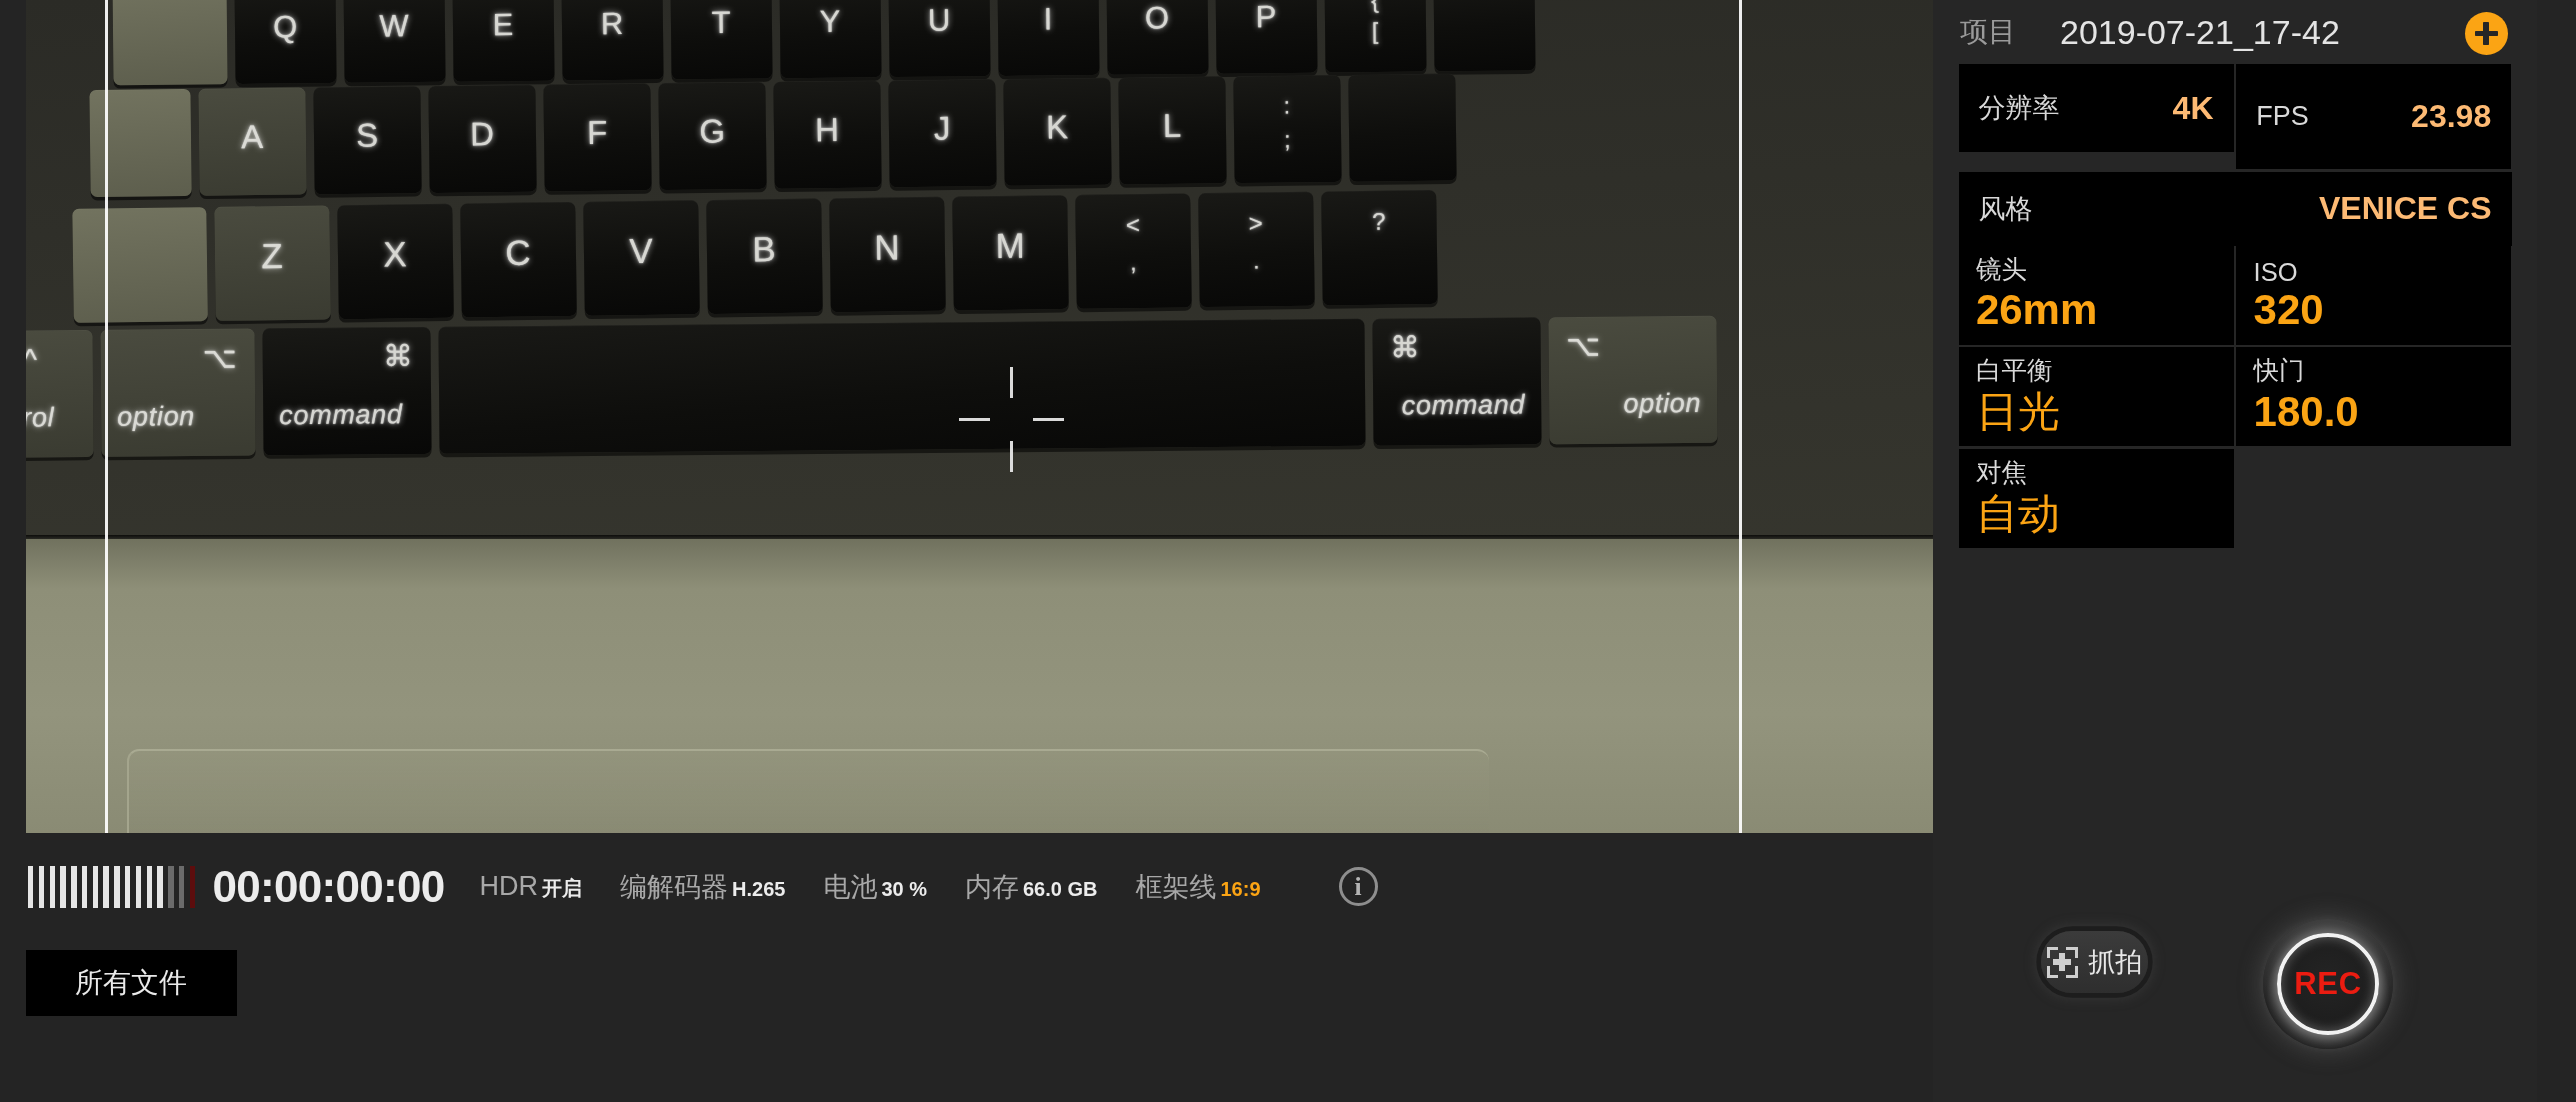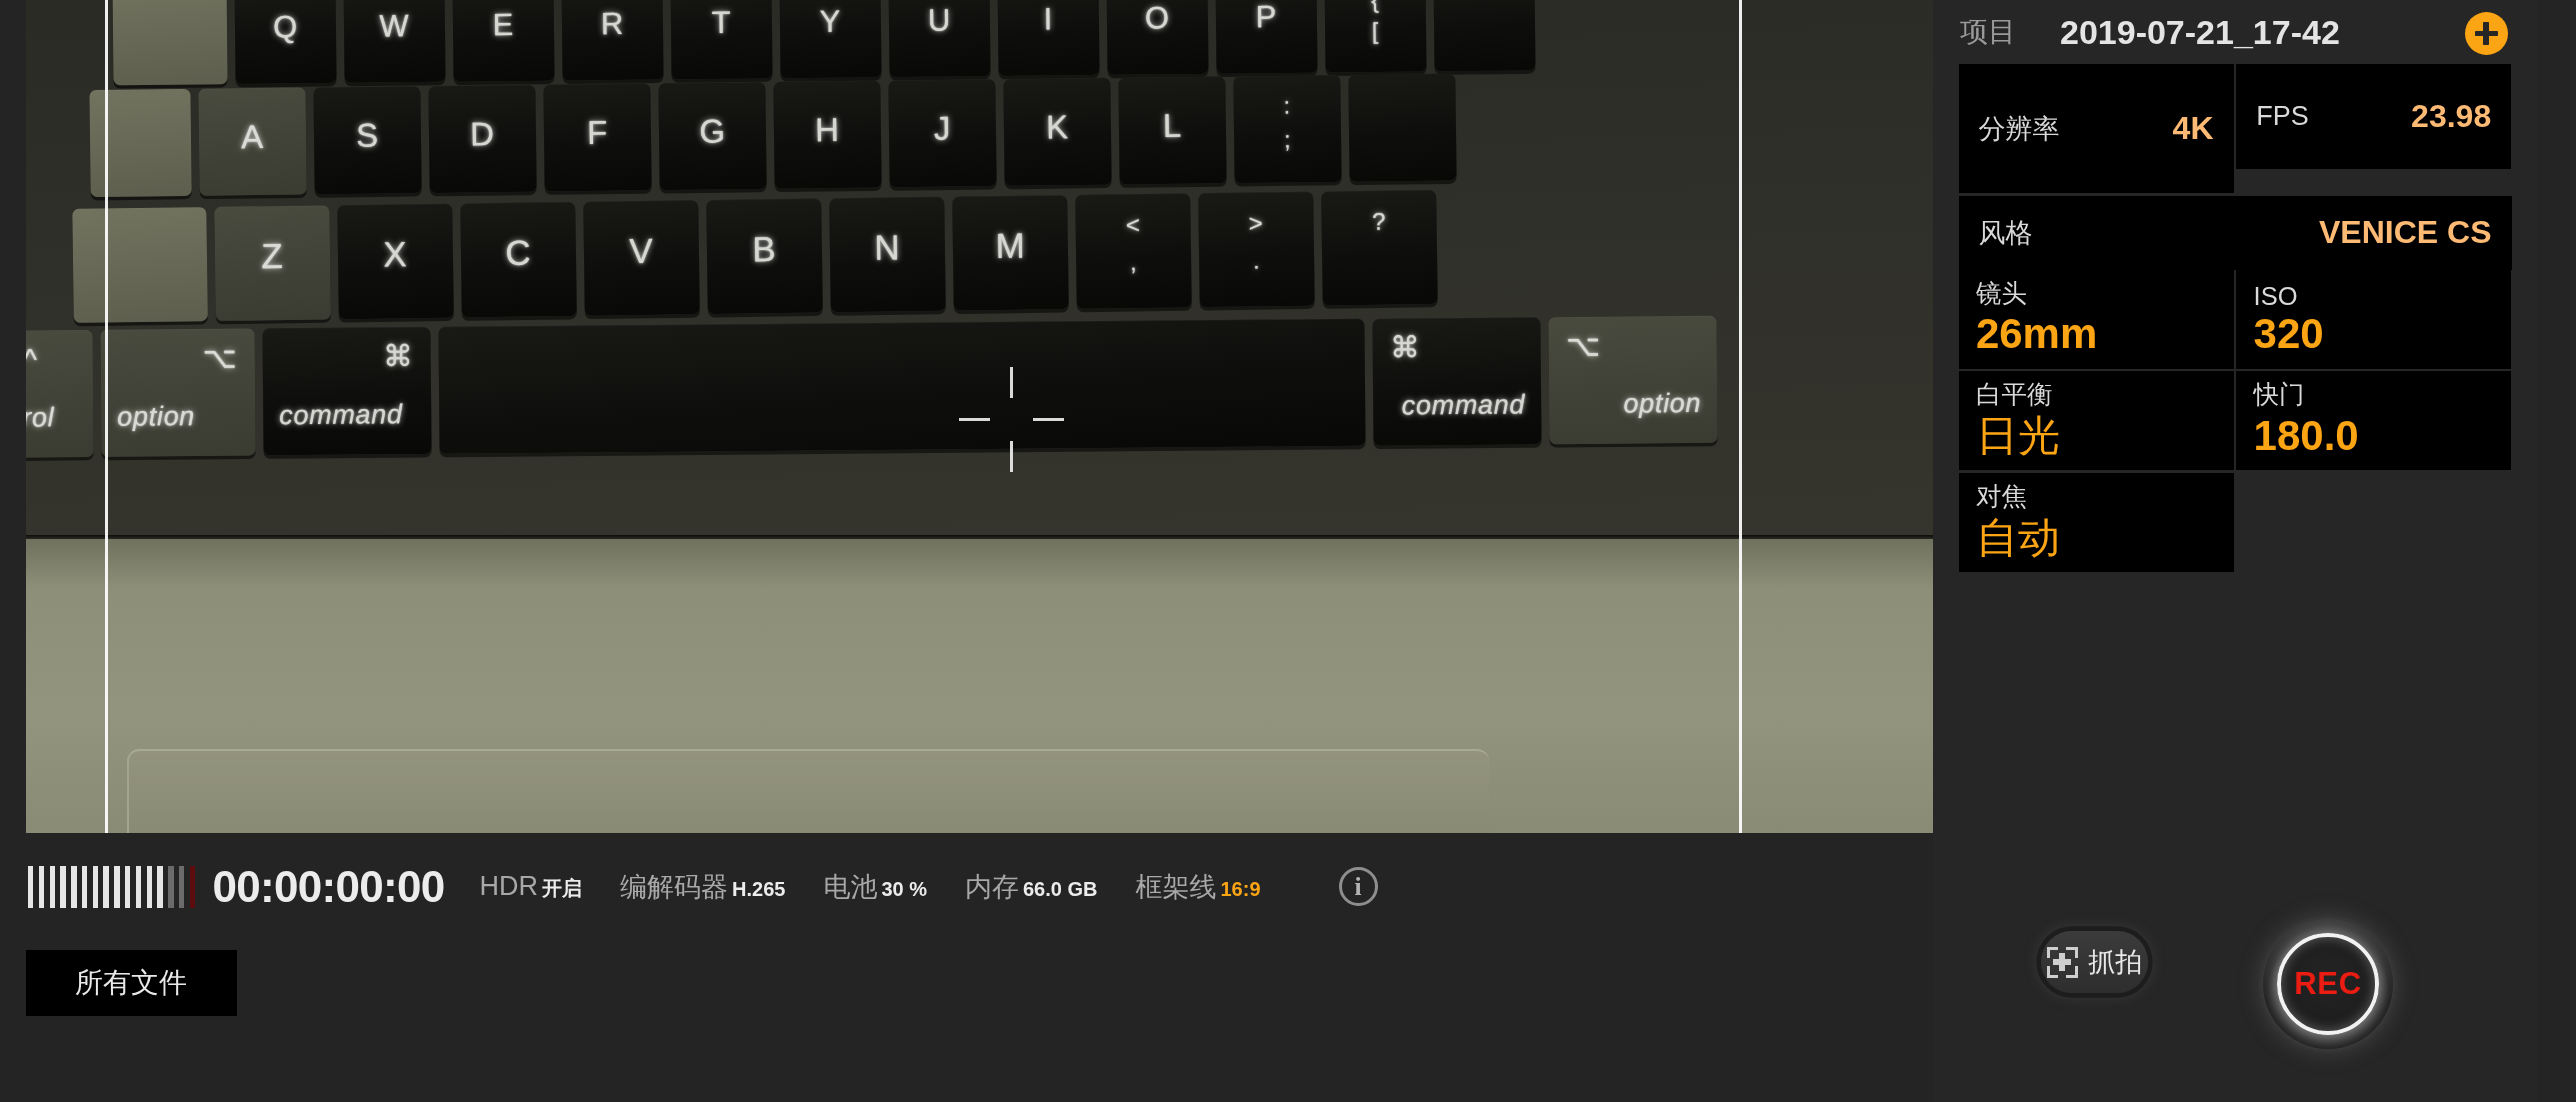--- a/index.html
+++ b/index.html
@@ -118,21 +118,21 @@
     display:flex; align-items:center; justify-content:center;
   }
 
   
   #panel{
     position:absolute; left:1933px; top:0; width:604px; height:1103px;
     background:#262626;
   }
   .sec-head{ display:flex; align-items:center; height:64px; padding:0 0 0 27px; }
   .sec-head .lab{ font-size:28px; color:#9a9a9a; }
-  .sec-head .val{ font-size:34px; color:#e4e4e4; font-weight:700; margin-left:44px; }
+  .sec-head .val{ font-size:34px; color:#e4e4e4; font-weight:400; margin-left:44px; }
   #add-btn{
     position:absolute; right:29.5px; top:12px;
     width:43px; height:43px; border-radius:50%;
     background:#FBA414; display:flex; align-items:center; justify-content:center;
   }
   #add-btn .pl{ position:relative; width:23px; height:23px; }
   #add-btn .pl:before,#add-btn .pl:after{
     content:""; position:absolute; background:#262626; border-radius:0.7px;
   }
   #add-btn .pl:before{ left:8.7px; top:0; width:5.4px; height:23px; }
@@ -404,21 +404,21 @@
 
     <div class="sec-head">
       <span class="lab">项目</span>
       <span class="val">2019-07-21_17-42</span>
       <div id="add-btn">
         <span class="pl"></span>
       </div>
     </div>
 
     <div class="grid">
-      <div class="tile half inline" style="height:129px;">
+      <div class="tile half inline" style="height:88px;">
         <span class="t-lab">分辨率</span>
         <span class="t-val big">4K</span>
       </div>
       <div class="tile half inline" style="height:105px;">
         <span class="t-lab">FPS</span>
         <span class="t-val big">23.98</span>
       </div>
       <div class="tile full inline" style="height:74px;">
         <span class="t-lab">风格</span>
         <span class="t-val big">VENICE CS</span>

